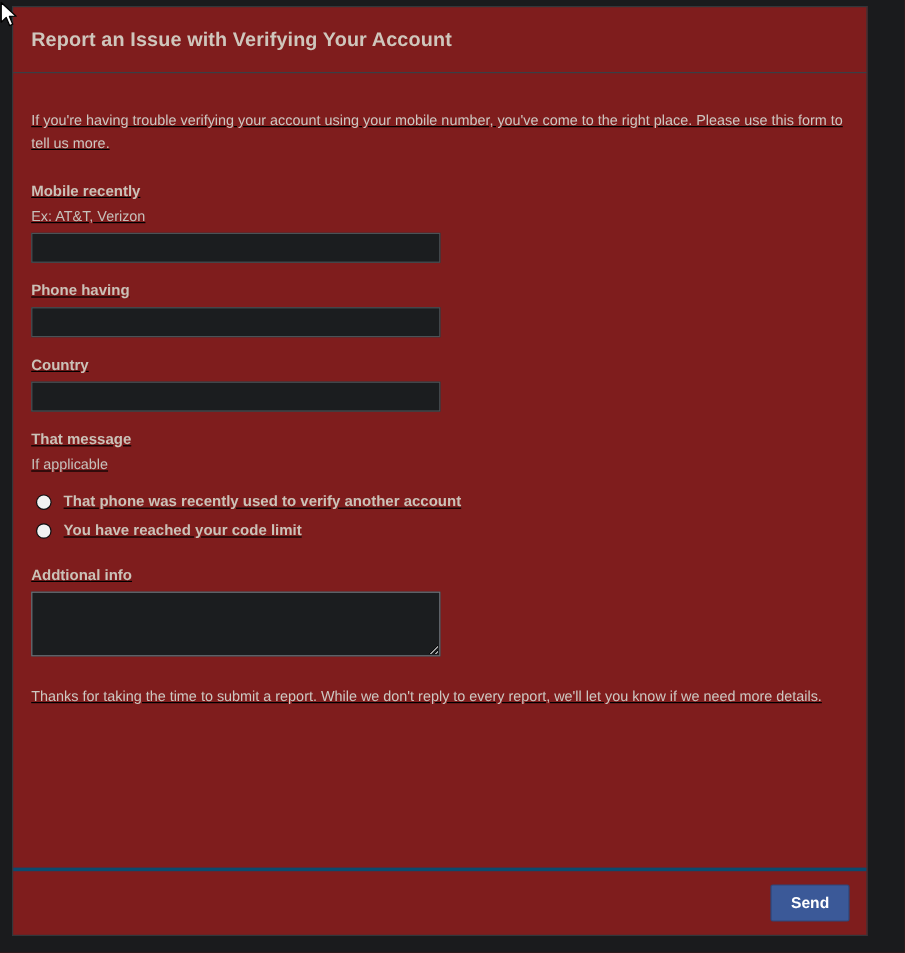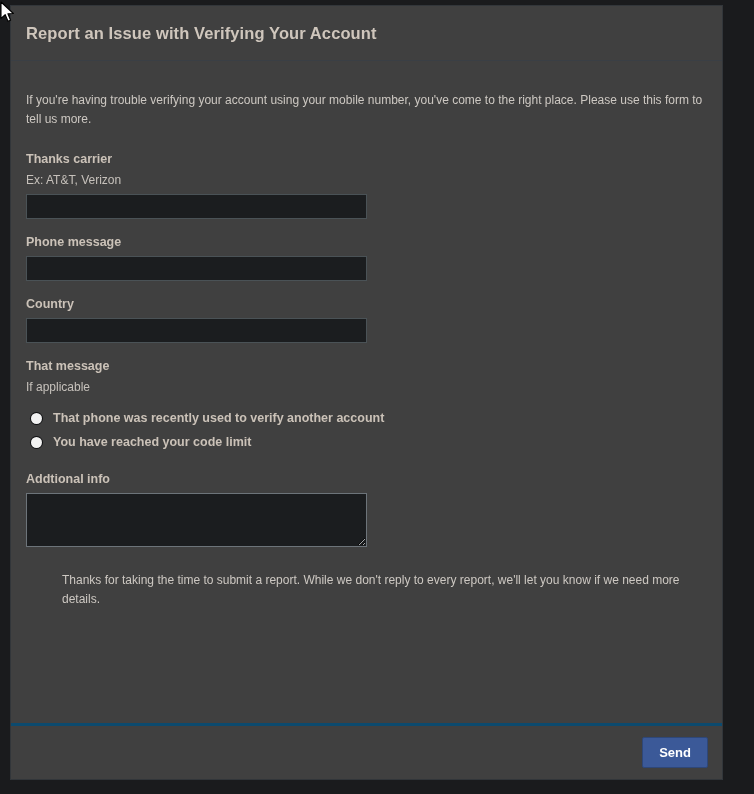--- a/index.html
+++ b/index.html
@@ -16,21 +16,21 @@
   }
 
   
   #dialog {
     position: absolute;
     left: 10px;
     top: 5px;
     width: 713px;
     height: 775px;
     box-sizing: border-box;
-    background: #404040;
+    background: #7f1d1d;
     border: 1px solid #32363a;
     display: flex;
     flex-direction: column;
   }
 
   
   #dialog-header {
     height: 55px;
     box-sizing: border-box;
     border-bottom: 1px solid #3a3f45;
@@ -46,20 +46,21 @@
     letter-spacing: .1px;
     white-space: nowrap;
   }
 
   
   #dialog-body {
     flex: 1 1 auto;
     padding: 30px 15px 0 15px;
     box-sizing: border-box;
     overflow: hidden;
+    text-decoration: underline;
   }
 
   .intro-text,
   .thanks-text {
     font-size: 12px;
     line-height: 19px;
     color: #cdc8c2;
     max-width: 685px;
     margin: 0;
   }
@@ -131,21 +132,21 @@
     color: #ded9d2;
     font-family: "Liberation Sans", sans-serif;
     font-size: 12px;
     padding: 3px 5px;
     outline: none;
     display: block;
     resize: both;
     border-radius: 0;
   }
   #additional-info-block { margin-bottom: 22px; }
-  #thanks-block { padding-top: 2px; margin-left: 36px; }
+  #thanks-block { padding-top: 2px; }
 
   
   #dialog-footer {
     height: 56px;
     flex: 0 0 auto;
     box-sizing: border-box;
     border-top: 3px solid #0c4a6e;
     display: flex;
     align-items: center;
     justify-content: flex-end;
@@ -183,27 +184,27 @@
   <div id="dialog-header">
     <div id="dialog-title">Report an Issue with Verifying Your Account</div>
   </div>
 
   <div id="dialog-body">
 
     <p class="intro-text">If you're having trouble verifying your account using your mobile number, you've come to the right place. Please use this form to tell us more.</p>
 
 
     <div class="field-block">
-      <div class="field-label">Thanks carrier</div>
+      <div class="field-label">Mobile recently</div>
       <div class="field-hint">Ex: AT&amp;T, Verizon</div>
       <input class="text-input" type="text" placeholder="" style="">
     </div>
 
     <div class="field-block">
-      <div class="field-label">Phone message</div>
+      <div class="field-label">Phone having</div>
       <input class="text-input" type="text" placeholder="" style="">
     </div>
 
     <div class="field-block">
       <div class="field-label">Country</div>
       <input class="text-input" type="text" placeholder="" style="">
     </div>
 
     <div>
       <div class="field-label">That message</div>

